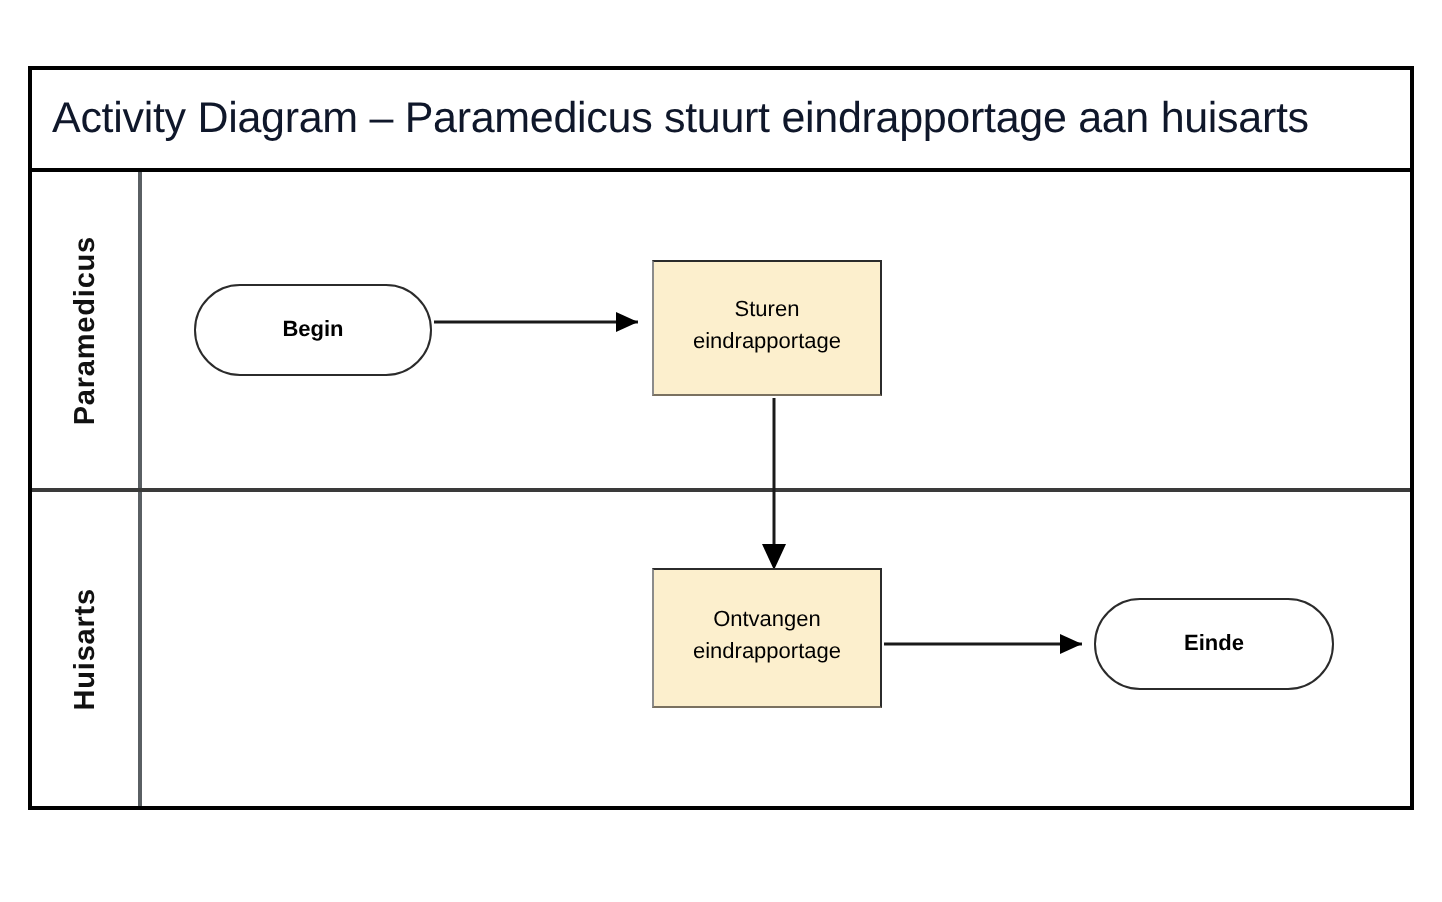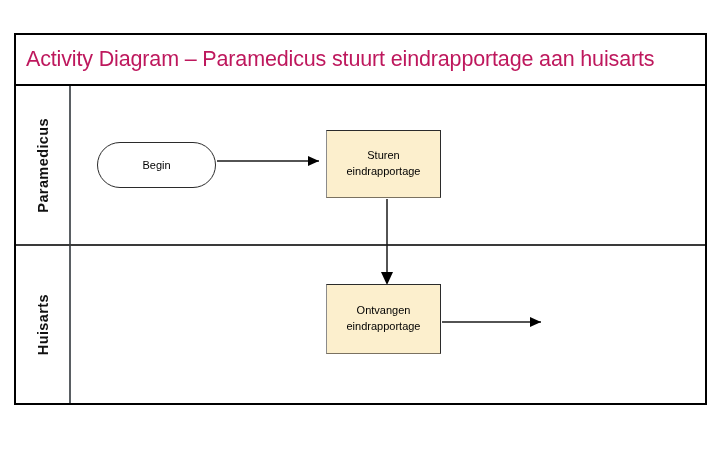--- a/index.html
+++ b/index.html
@@ -36,21 +36,21 @@
     width: 100%;
     height: 51px;
     box-sizing: border-box;
     border-bottom: 2px solid #000000;
     display: flex;
     align-items: center;
   }
   #title-text {
     padding-left: 10px;
     font-size: 21.5px;
-    color: #be185d;
+    color: #0f172a;
     line-height: 1;
     white-space: nowrap;
     letter-spacing: -0.15px;
   }
 
   
   #lane-label-divider {
     position: absolute;
     left: 53px;
     top: 51px;
@@ -100,20 +100,21 @@
     text-align: center;
     color: #000000;
   }
 
   
   .stadium {
     background: #ffffff;
     border: 1.6px solid #2b2b2b;
     border-radius: 999px;
     font-size: 11px;
+    font-weight: bold;
   }
 
   
   .activity {
     background: #FCEFCD;
     border-top: 1.6px solid #2b2b2b;
     border-right: 1.6px solid #2b2b2b;
     border-bottom: 1.6px solid #7a7160;
     border-left: 1.6px solid #8b8b8b;
     font-size: 11px;
@@ -192,15 +193,18 @@
       </div>
     </div>
 
     <div class="node activity" id="node-ontvangen">
       <div>
         <div>Ontvangen</div>
         <div>eindrapportage</div>
       </div>
     </div>
 
+    <div class="node stadium" id="node-einde">
+      <span>Einde</span>
+    </div>
 
   </div>
 </div>
 
 </body></html>

